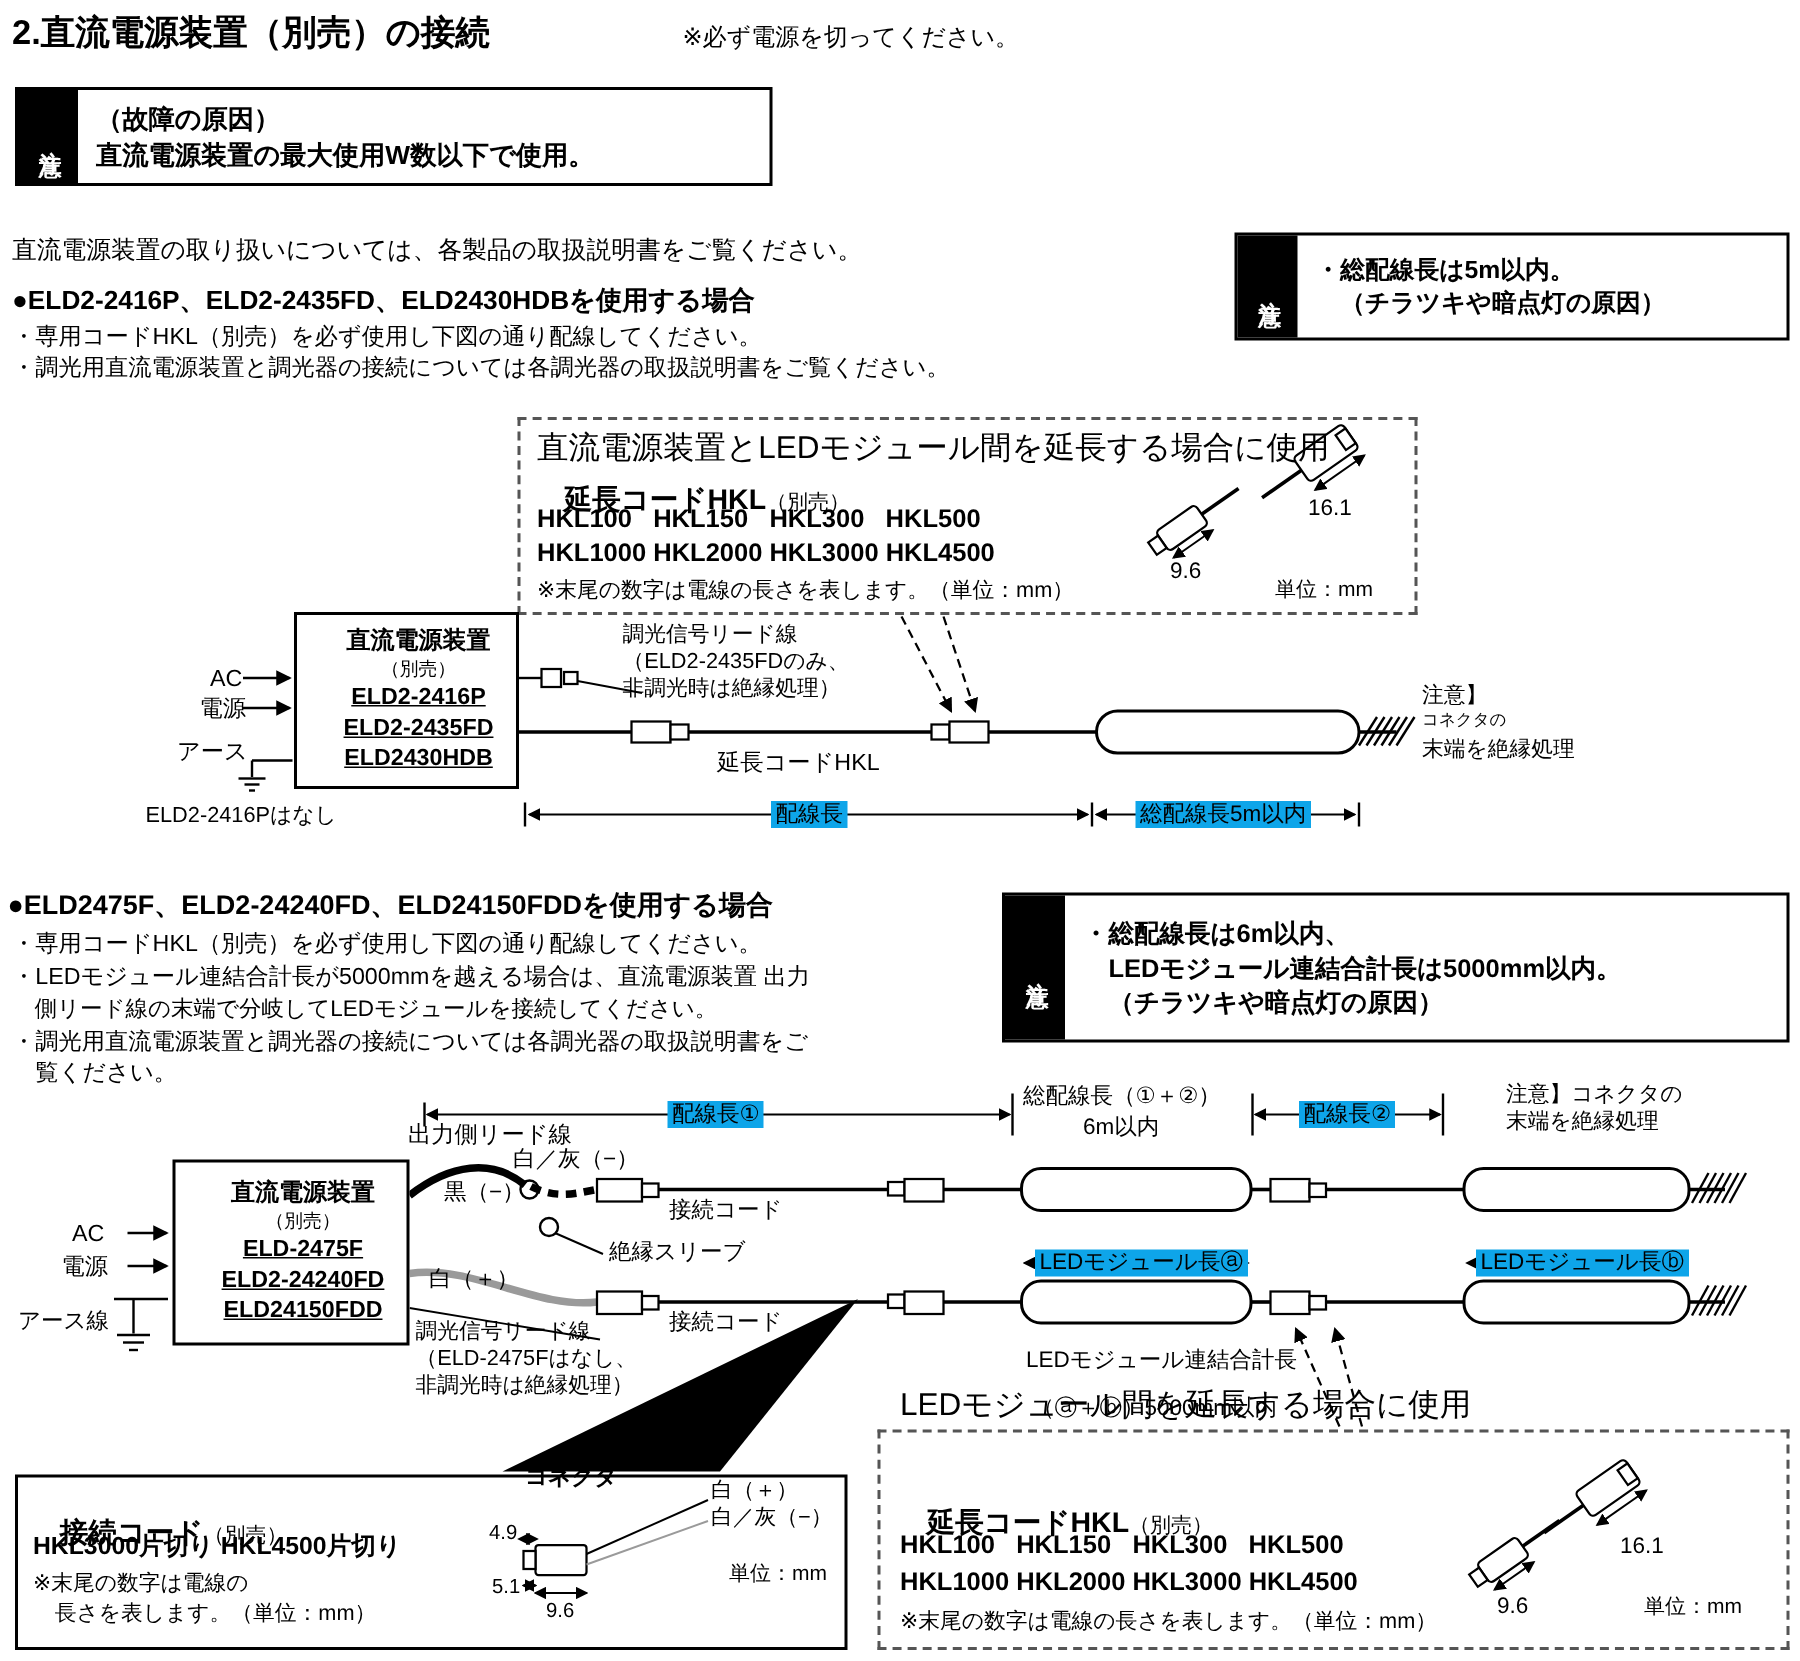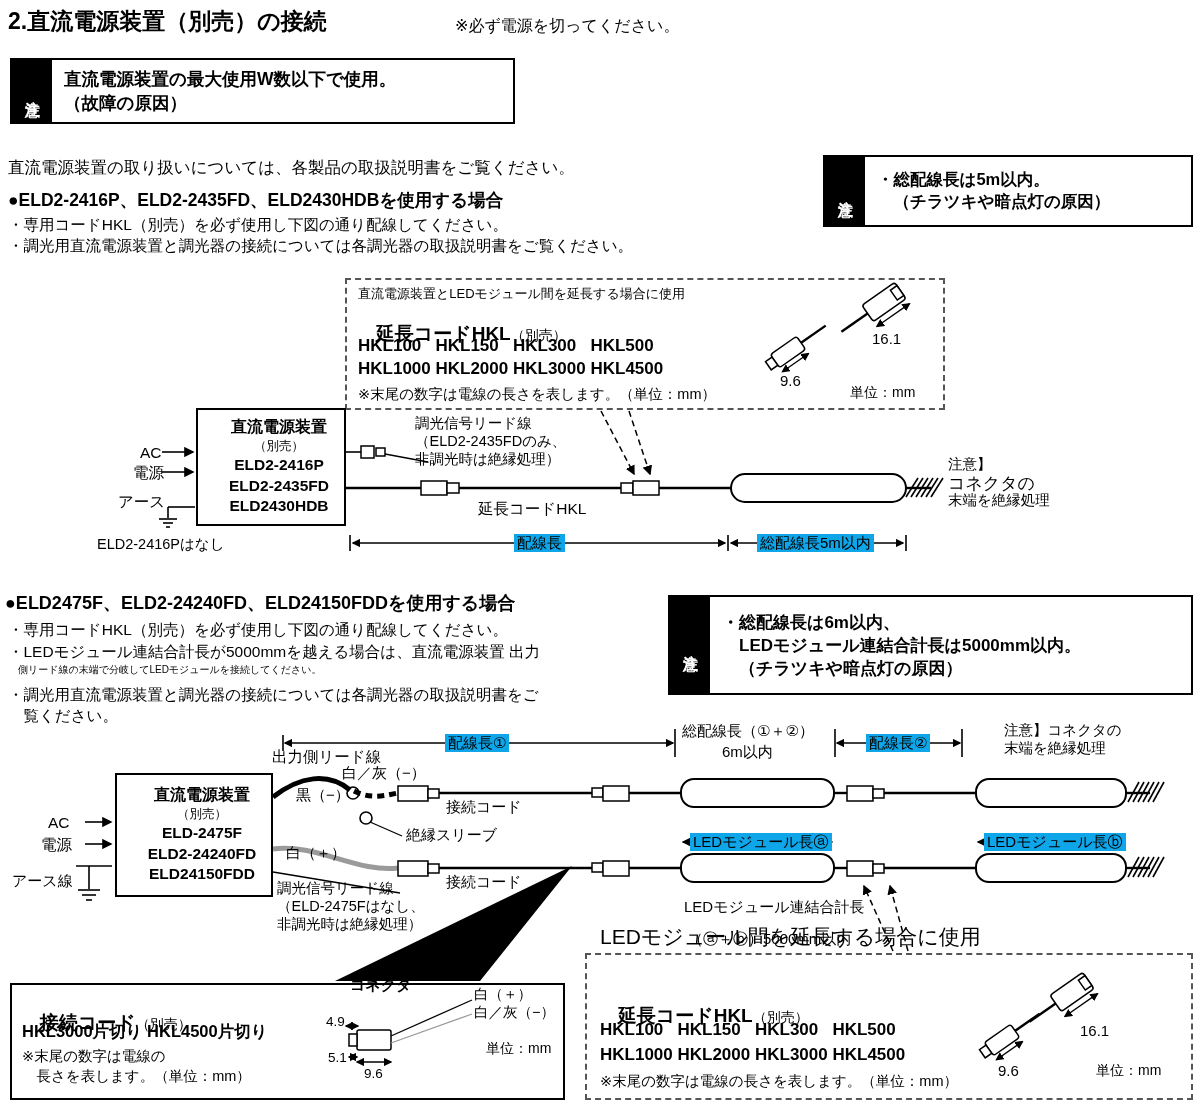--- a/index.html
+++ b/index.html
@@ -12,21 +12,21 @@
   .dashedbox { position:absolute; z-index:2; border:2px dashed #555; }
   .solidbox  { position:absolute; z-index:2; border:2px solid #000; }
   .caution { position:absolute; z-index:3; display:flex; border:2px solid #000; background:#fff; }
   .caution .clab { width:40px; flex:none; background:#000; color:#fff; display:flex; align-items:center; justify-content:center;
                    writing-mode:vertical-rl; text-orientation:upright; font-weight:700; font-size:15px; letter-spacing:3px; }
   .caution .ctext { display:flex; flex-direction:column; justify-content:center; padding:4px 12px; font-weight:700; }
   .psu { position:absolute; z-index:3; border:2.5px solid #000; background:#fff; display:flex; flex-direction:column;
          align-items:center; justify-content:center; text-align:center;padding-left:16px; }
   .psu .pt { font-weight:700; font-size:16px; }
   .psu .ps { font-size:12.5px; }
-  .psu .pm { font-weight:700; font-size:15.5px; line-height:1.35; }
+  .psu .pm { font-weight:700; font-size:15.5px; line-height:1.35;text-decoration:underline; }
   
   .w  { stroke:#000; stroke-width:1.6; fill:none; }
   .w2 { stroke:#000; stroke-width:2.4; fill:none; }
   .thick  { stroke:#000; stroke-width:5; fill:none; }
   .thickg { stroke:#9a9a9a; stroke-width:5; fill:none; }
   .dashl { stroke:#000; stroke-width:1.5; stroke-dasharray:6 4; fill:none; }
   .dim  { stroke:#000; stroke-width:1.3; fill:none; }
   .dimg { stroke:#9a9a9a; stroke-width:1.3; fill:none; }
   .conn { fill:#fff; stroke:#000; stroke-width:1.5; }
   .module { fill:#fff; stroke:#000; stroke-width:2; }
@@ -218,41 +218,41 @@
       </g>
     </g>
   </svg>
 
   <div class="t b" style="left:8px;top:8px;font-size:23px">2.直流電源装置（別売）の接続</div>
   <div class="t" style="left:455px;top:16px;font-size:16px">※必ず電源を切ってください。</div>
 
   <div class="caution" style="left:10px;top:58px;width:505px;height:66px">
     <div class="clab">注意</div>
     <div class="ctext" style="font-size:17.5px">
+      <div>（故障の原因）</div>
       <div>直流電源装置の最大使用W数以下で使用。</div>
-      <div>（故障の原因）</div>
     </div>
   </div>
 
   <div class="t" style="left:8px;top:158px;font-size:16.5px">直流電源装置の取り扱いについては、各製品の取扱説明書をご覧ください。</div>
 
   <div class="t b" style="left:8px;top:190px;font-size:17.5px">●ELD2-2416P、ELD2-2435FD、ELD2430HDBを使用する場合</div>
   <div class="t" style="left:8px;top:216px;font-size:15.5px">・専用コードHKL（別売）を必ず使用し下図の通り配線してください。</div>
   <div class="t" style="left:8px;top:237px;font-size:15.5px">・調光用直流電源装置と調光器の接続については各調光器の取扱説明書をご覧ください。</div>
 
   <div class="caution" style="left:823px;top:155px;width:370px;height:72px">
     <div class="clab">注意</div>
     <div class="ctext" style="font-size:16.5px">
       <div>・総配線長は5m以内。</div>
       <div>　（チラツキや暗点灯の原因）</div>
     </div>
   </div>
 
   <div class="dashedbox" style="left:345px;top:278px;width:600px;height:132px"></div>
-  <div class="t" style="left:358px;top:286px;font-size:13px">直流電源装置とLEDモジュール間を延長する場合に使用</div>
+  <div class="t" style="left:358px;top:286px;font-size:21px">直流電源装置とLEDモジュール間を延長する場合に使用</div>
   <div class="t" style="left:358px;top:304px">
     <span class="b" style="font-size:19px">延長コードHKL</span><span style="font-size:14px">（別売）</span>
   </div>
   <div class="t b" style="left:358px;top:336px;font-size:17px">HKL100   HKL150   HKL300   HKL500</div>
   <div class="t b" style="left:358px;top:359px;font-size:17px">HKL1000 HKL2000 HKL3000 HKL4500</div>
   <div class="t" style="left:358px;top:386px;font-size:14.5px">※末尾の数字は電線の長さを表します。（単位：mm）</div>
   <div class="t" style="left:872px;top:330px;font-size:15px">16.1</div>
   <div class="t" style="left:780px;top:372px;font-size:15px">9.6</div>
   <div class="t" style="left:850px;top:384px;font-size:14px">単位：mm</div>
 
@@ -267,27 +267,27 @@
   <div class="t" style="left:133px;top:464px;font-size:15.5px">電源</div>
   <div class="t" style="left:118px;top:493px;font-size:15.5px">アース</div>
   <div class="t" style="left:97px;top:536px;font-size:14.5px">ELD2-2416Pはなし</div>
   <div class="t" style="left:415px;top:415px;font-size:14.5px">調光信号リード線</div>
   <div class="t" style="left:415px;top:433px;font-size:14.5px">（ELD2-2435FDのみ、</div>
   <div class="t" style="left:415px;top:451px;font-size:14.5px">非調光時は絶縁処理）</div>
   <div class="t" style="left:478px;top:500px;font-size:15.5px">延長コードHKL</div>
   <div class="t wbg" style="left:514px;top:534px;font-size:15px">配線長</div>
   <div class="t wbg" style="left:757px;top:534px;font-size:15px">総配線長5m以内</div>
   <div class="t" style="left:948px;top:456px;font-size:14.5px">注意】</div>
-  <div class="t" style="left:948px;top:474px;font-size:17px">コネクタの</div>
+  <div class="t" style="left:948px;top:474px;font-size:11px">コネクタの</div>
   <div class="t" style="left:948px;top:492px;font-size:14.5px">末端を絶縁処理</div>
 
   <div class="t b" style="left:5px;top:593px;font-size:18px">●ELD2475F、ELD2-24240FD、ELD24150FDDを使用する場合</div>
   <div class="t" style="left:8px;top:621px;font-size:15.5px">・専用コードHKL（別売）を必ず使用し下図の通り配線してください。</div>
   <div class="t" style="left:8px;top:643px;font-size:15.5px">・LEDモジュール連結合計長が5000mmを越える場合は、直流電源装置 出力</div>
-  <div class="t" style="left:8px;top:664px;font-size:10px">　側リード線の末端で分岐してLEDモジュールを接続してください。</div>
+  <div class="t" style="left:8px;top:664px;font-size:15px">　側リード線の末端で分岐してLEDモジュールを接続してください。</div>
   <div class="t" style="left:8px;top:686px;font-size:15.5px">・調光用直流電源装置と調光器の接続については各調光器の取扱説明書をご</div>
   <div class="t" style="left:8px;top:707px;font-size:15.5px">　覧ください。</div>
 
   <div class="caution" style="left:668px;top:595px;width:525px;height:100px">
     <div class="clab">注意</div>
     <div class="ctext" style="font-size:17px">
       <div>・総配線長は6m以内、</div>
       <div>　LEDモジュール連結合計長は5000mm以内。</div>
       <div>　（チラツキや暗点灯の原因）</div>
     </div>

